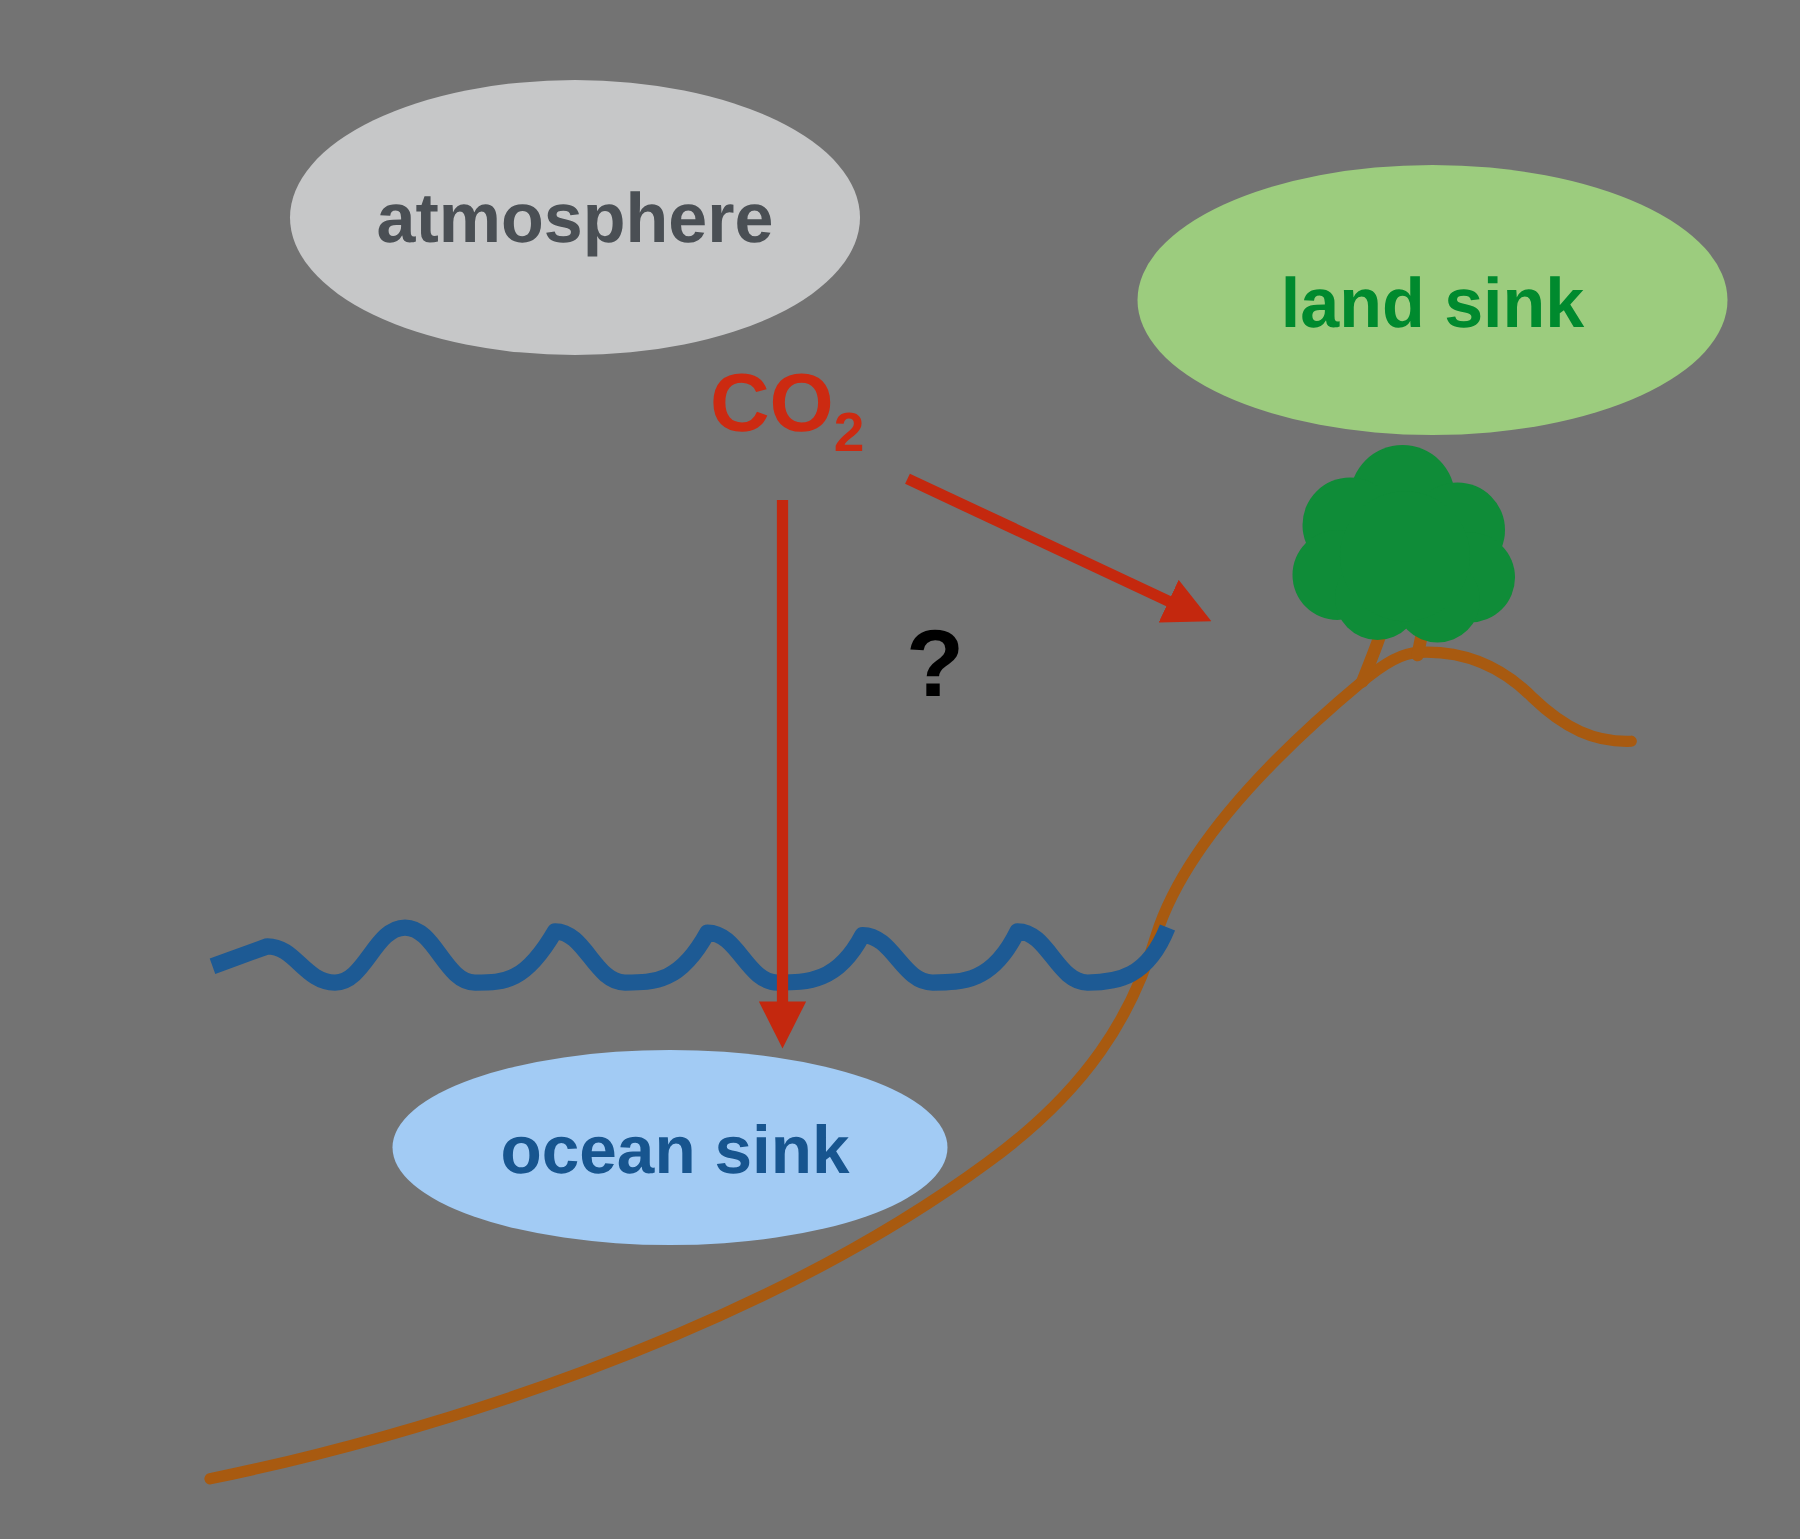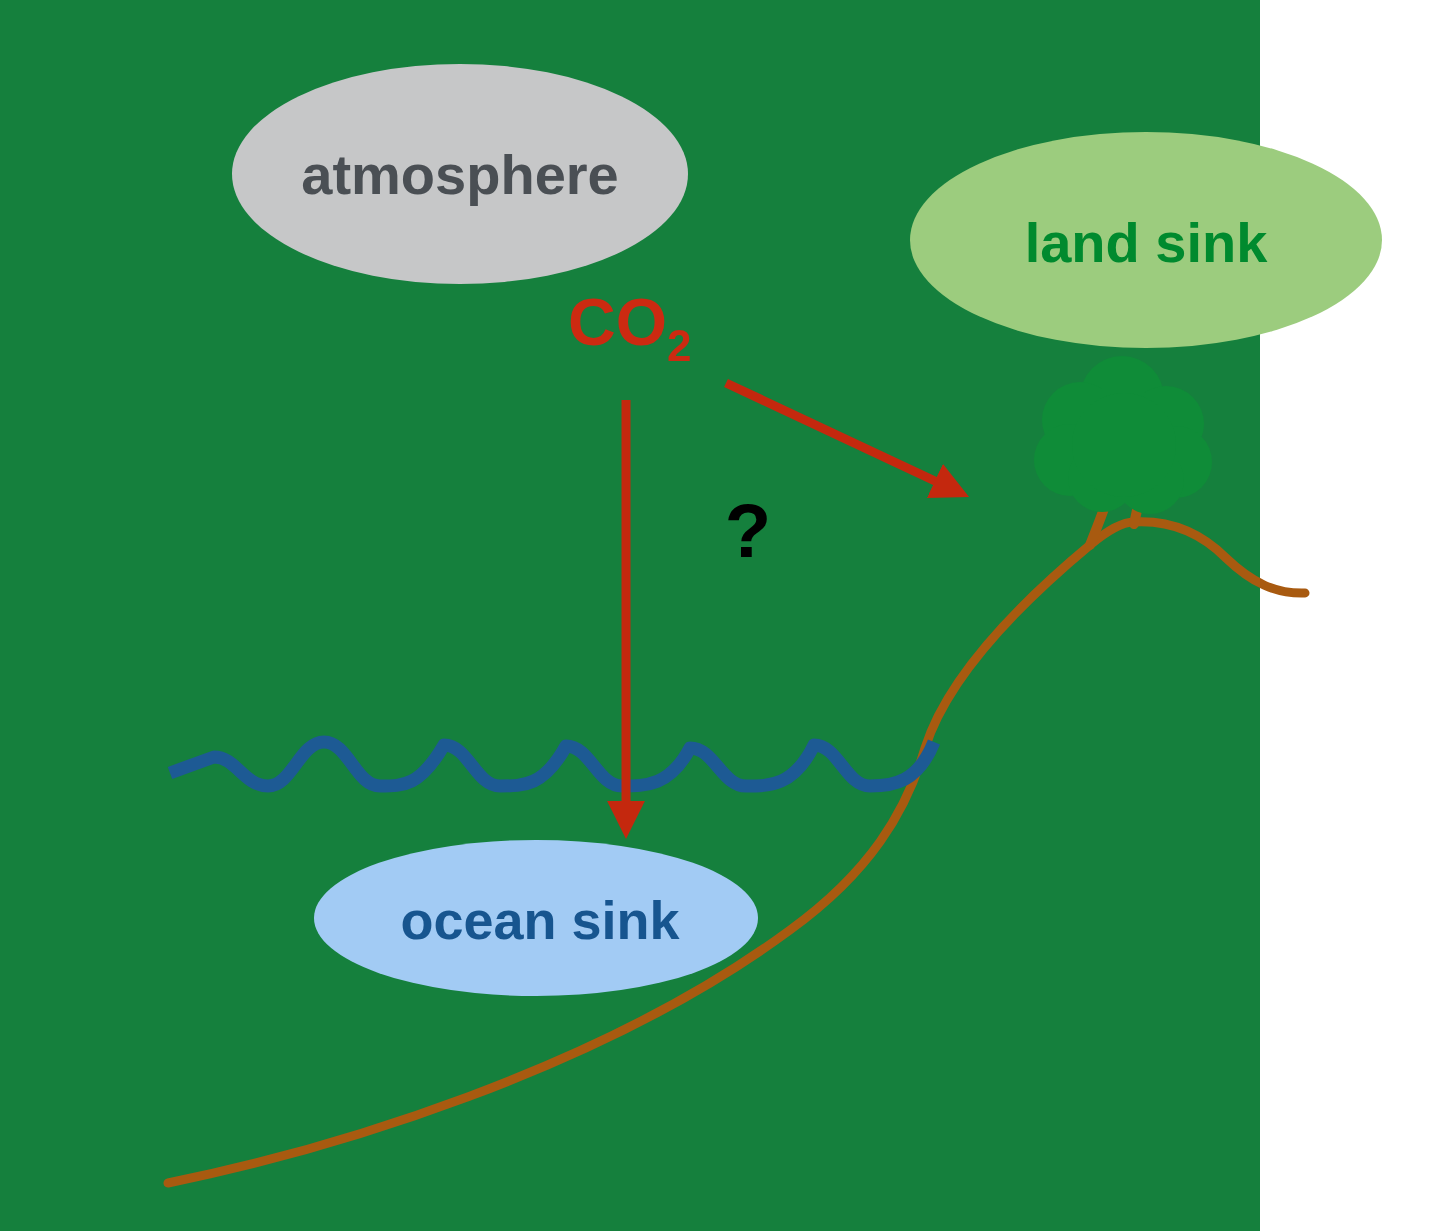--- a/index.html
+++ b/index.html
@@ -9,23 +9,23 @@
     background: #ffffff;
   }
   body {
     width: 1440px;
     height: 1231px;
     font-family: "Liberation Sans", sans-serif;
     overflow: hidden;
   }
   #diagram-root {
     position: relative;
-    width: 1260px;
+    width: 1440px;
     height: 1231px;
-    background: #15803d;
+    background: #737373;
   }
   #scene {
     position: absolute;
     top: 0;
     left: 0;
     width: 1440px;
     height: 1231px;
     display: block;
   }
   .label-text {

